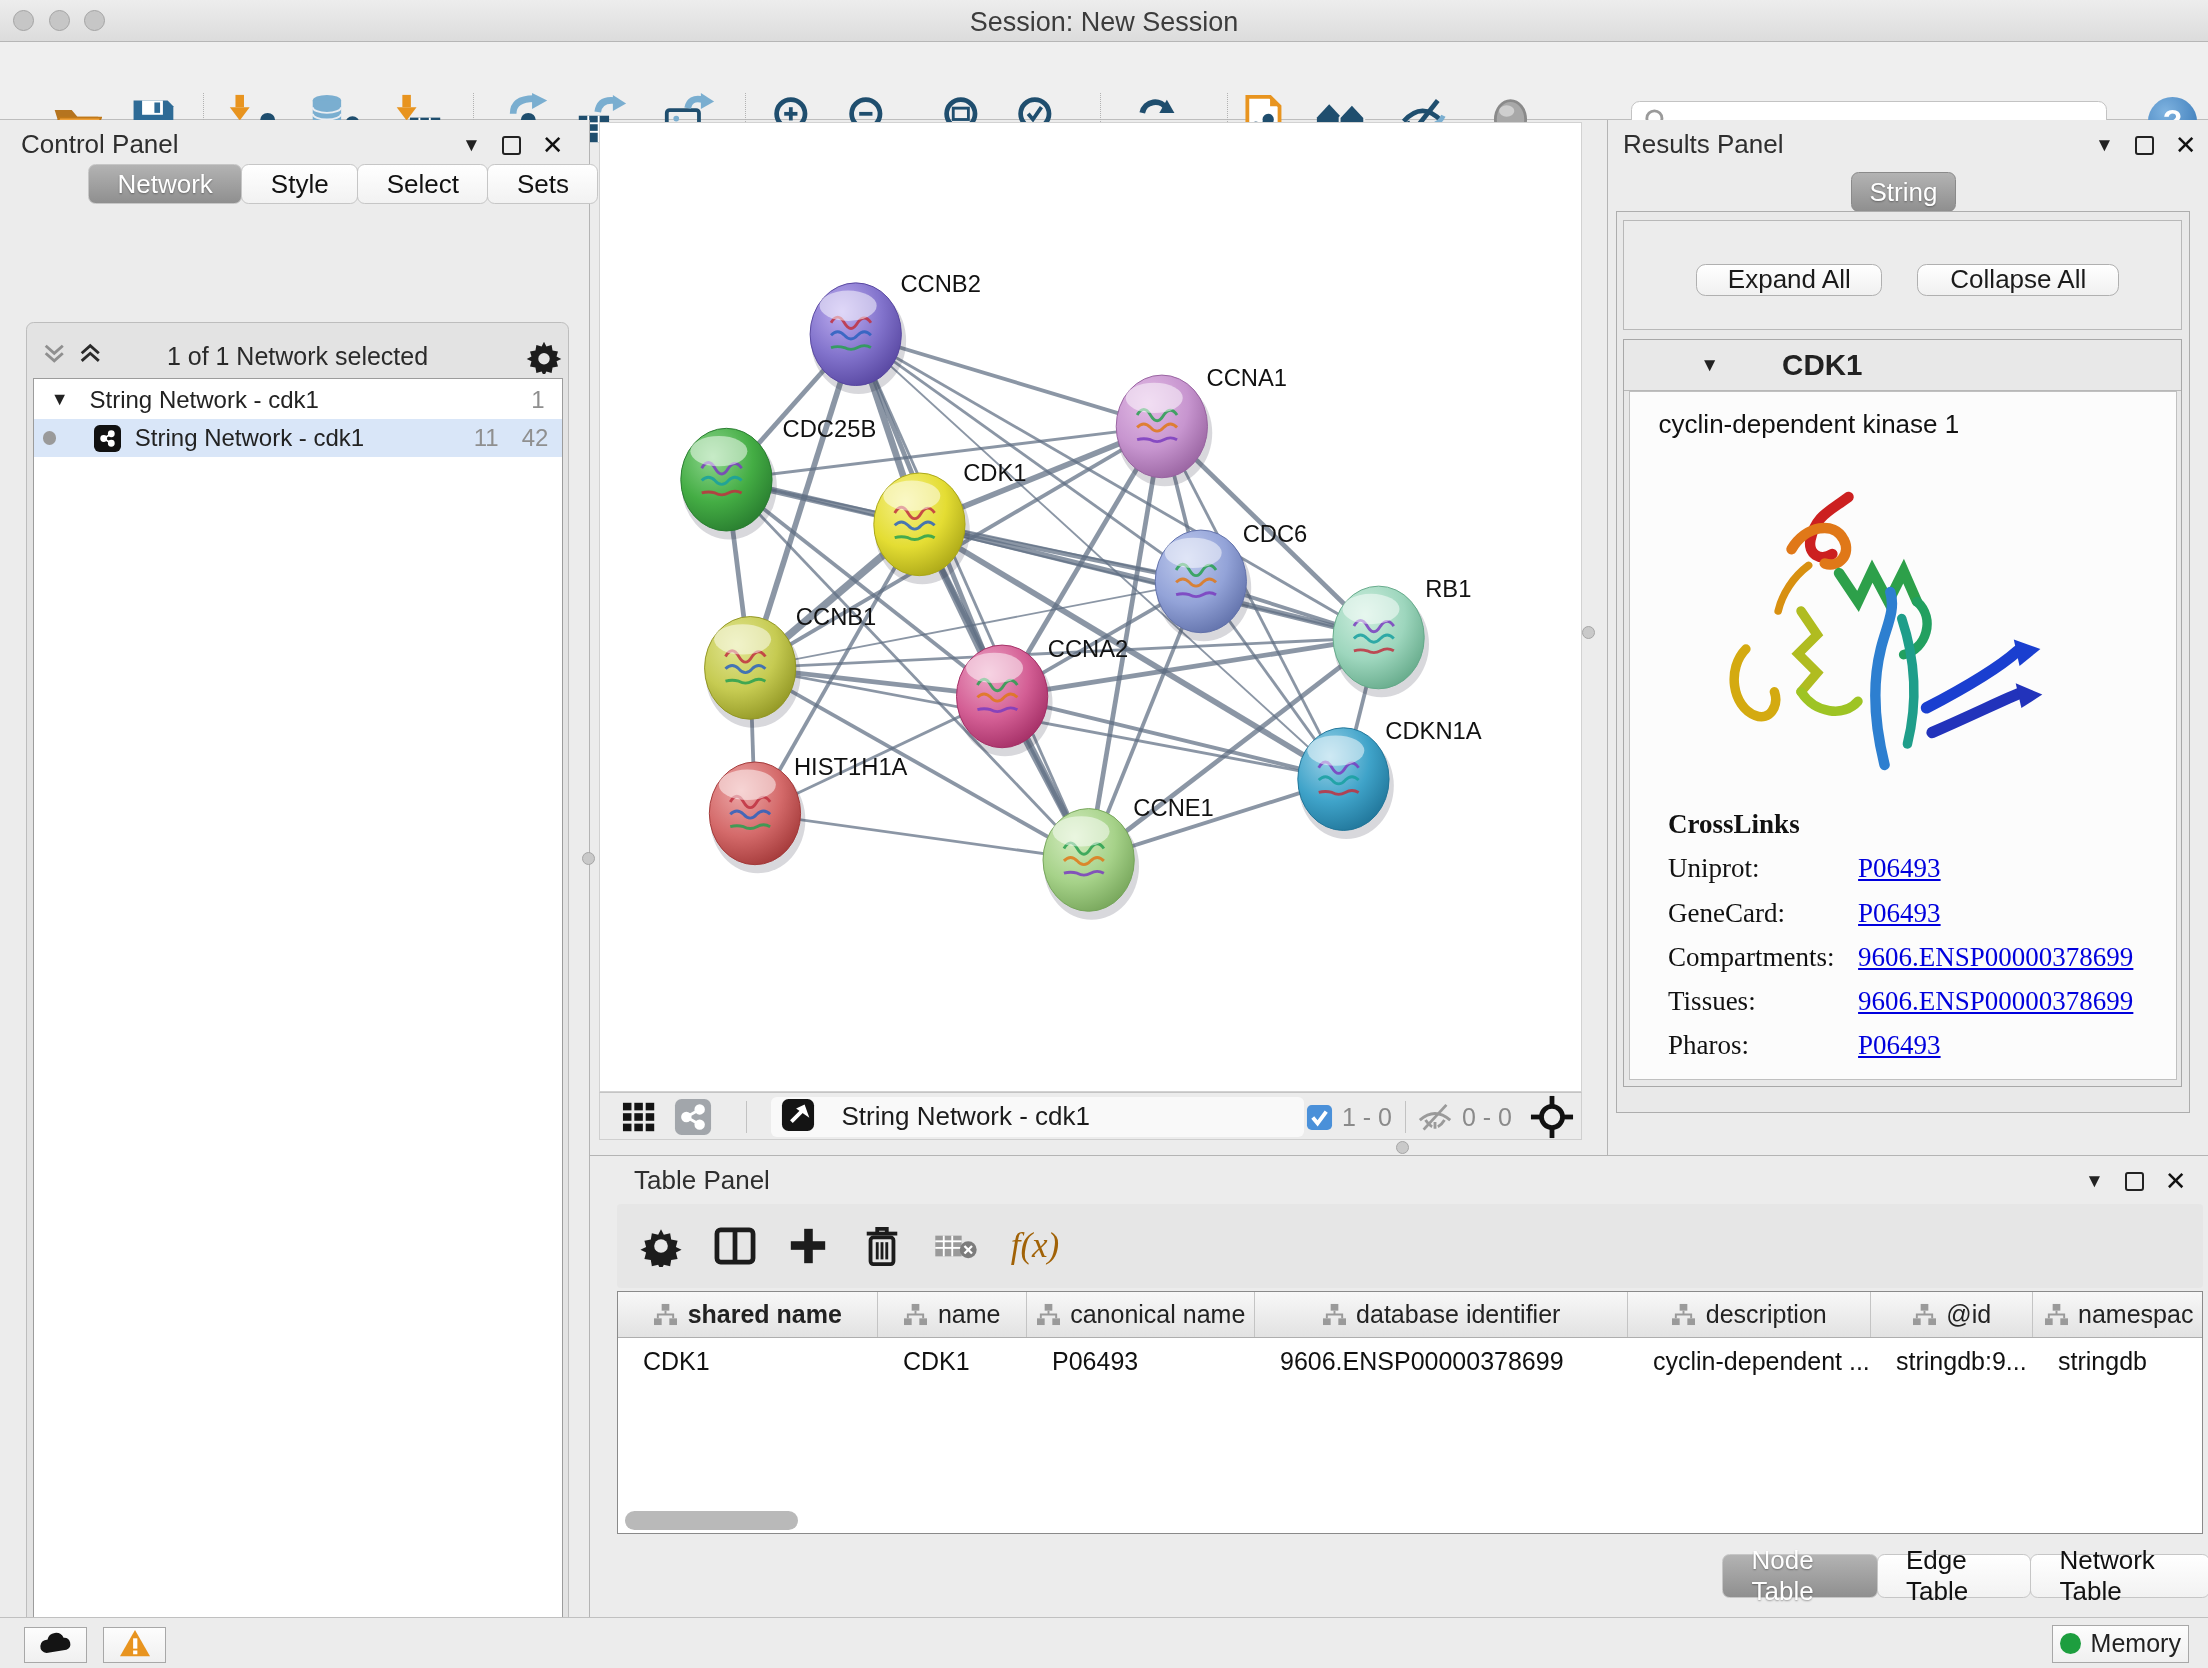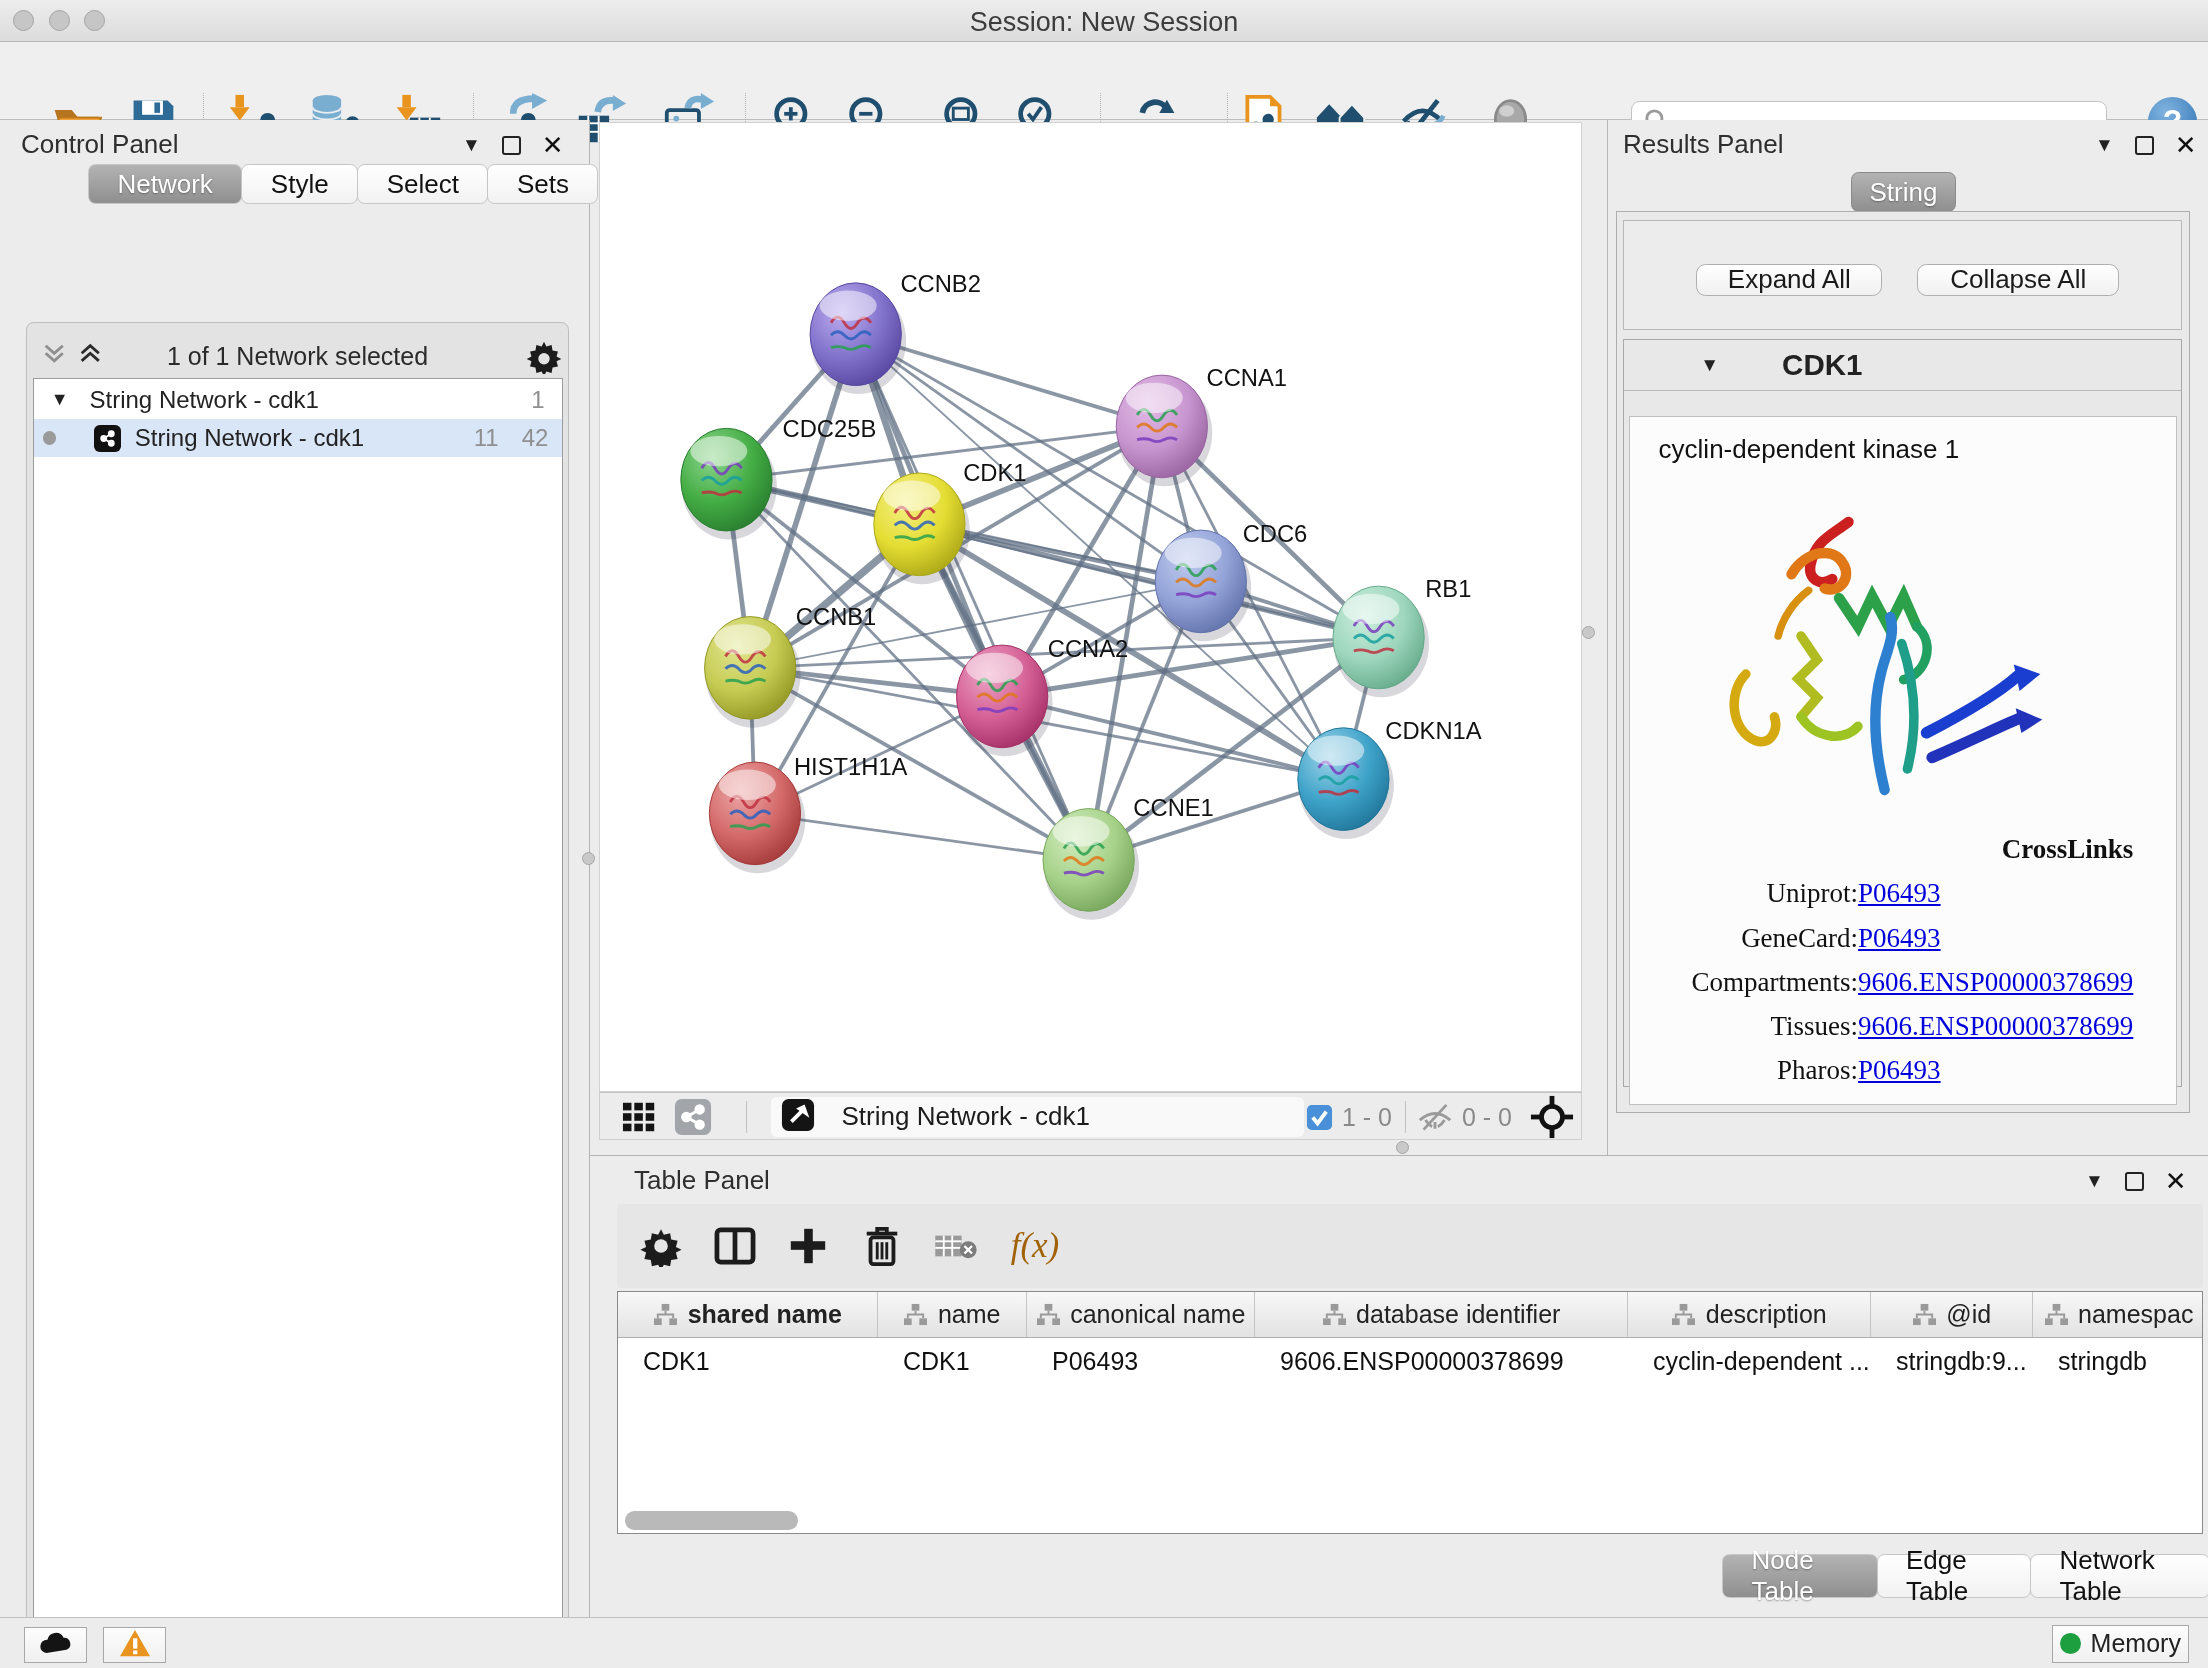--- a/index.html
+++ b/index.html
@@ -59,23 +59,23 @@
   #string-tab { left:243px; top:52px; width:105px; height:40px; background:linear-gradient(#b3b3b3,#8f8f8f);
     border:1px solid #8a8a8a; border-radius:7.6px; color:#fff; font-size:26px; display:flex; align-items:center; justify-content:center;
     text-shadow:0 1px 1.9px rgba(0,0,0,.35); }
   #rp-outer { left:7.6px; top:91px; width:574px; height:902px; background:#e9e9e9; border:1px solid #adadad; }
   #rp-btnstrip { left:6.7px; top:7.6px; width:559px; height:110px; background:#ececec; border:1px solid #b8b8b8; }
   .rp-btn { position:absolute; top:43px; height:32px; background:linear-gradient(#ffffff,#f0f0f0);
     border:1px solid #b0b0b0; border-radius:9.5px; font-size:26px; color:#1a1a1a;
     display:flex; align-items:center; justify-content:center; }
   #rp-entry { left:6.7px; top:127px; width:559px; height:748px; background:#e8e8e8; border:1px solid #a8a8a8; }
   #rp-entry-header { left:0; top:0; width:100%; height:51px; border-bottom:1px solid #b8b8b8; display:flex; align-items:center; }
-  #rp-inner { left:4.8px; top:51px; width:548px; height:689px; background:#fcfcfc; border:1px solid #c0c0c0;margin-top:25px; }
+  #rp-inner { left:4.8px; top:51px; width:548px; height:689px; background:#fcfcfc; border:1px solid #c0c0c0; }
   #rp-desc { left:28.5px; top:17px; font-size:26px; color:#111; }
-  #crosslinks { left:38px; top:417px; font-family:"Liberation Serif","DejaVu Serif",serif; font-size:27px; color:#111;text-align:right; }
+  #crosslinks { left:38px; top:417px; font-family:"Liberation Serif","DejaVu Serif",serif; font-size:27px; color:#111; }
   .clrow { display:flex; margin-top:13.3px; }
   .cll { width:190px; }
   .cla { color:#0000dd; text-decoration:underline; }
 
   
   #table-panel { left:590px; top:1155px; width:1619px; height:462px; background:#ececec; border-top:1px solid #b4b4b4; }
   #tp-toolbar { left:27px; top:48px; width:1586px; height:84px; background:#e6e6e6; border-radius:3.8px; }
   .tpi { position:absolute; top:15px; width:53px; height:53px; display:flex; align-items:center; justify-content:center; }
   #tp-table { left:27px; top:135px; width:1586px; height:243px; background:#ffffff; border:1px solid #8a8a8a; overflow:hidden; }
   #table-header-row { display:flex; height:46px; background:linear-gradient(#f8f8f8,#e2e2e2); border-bottom:1px solid #aeaeae; }

